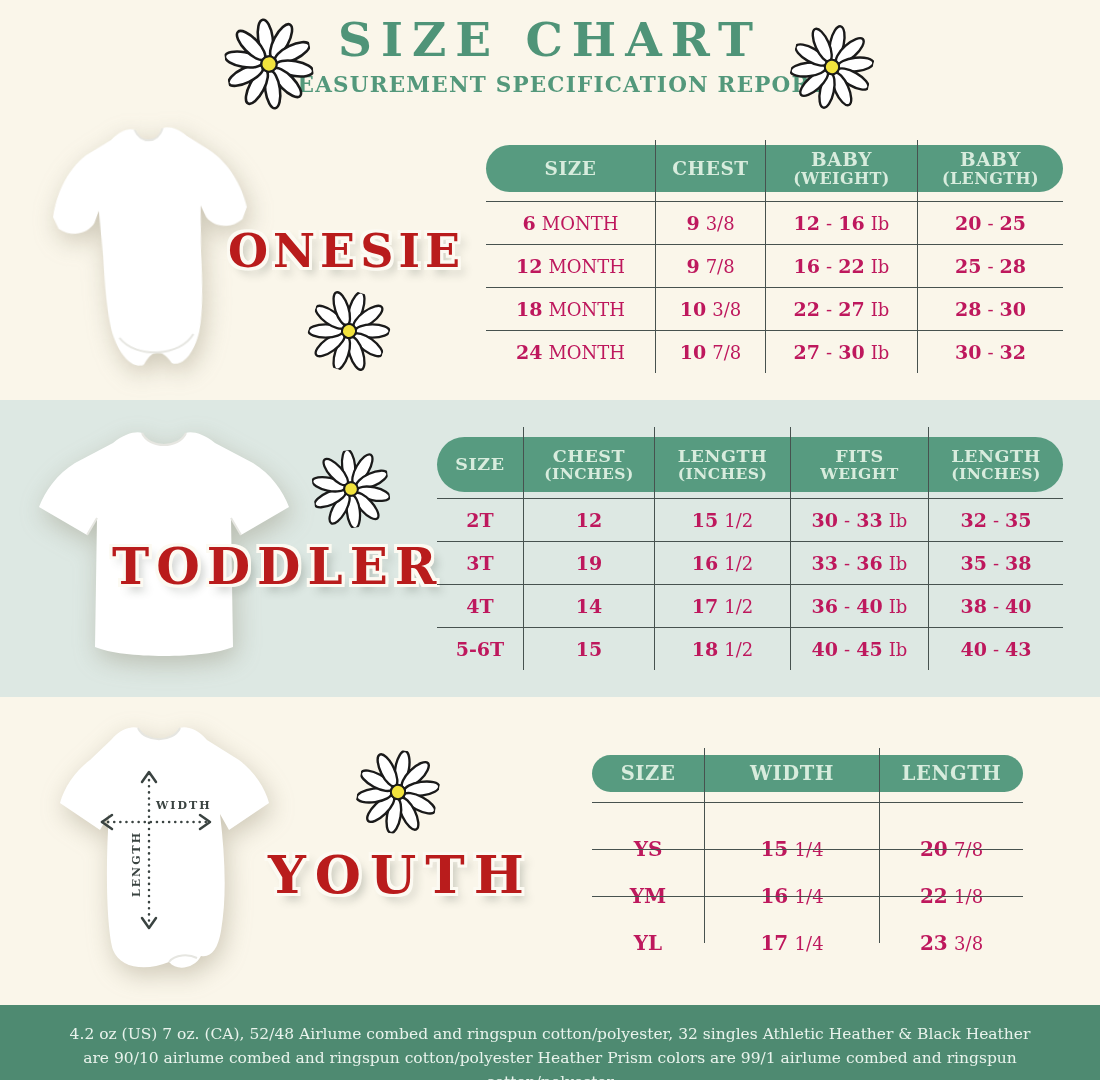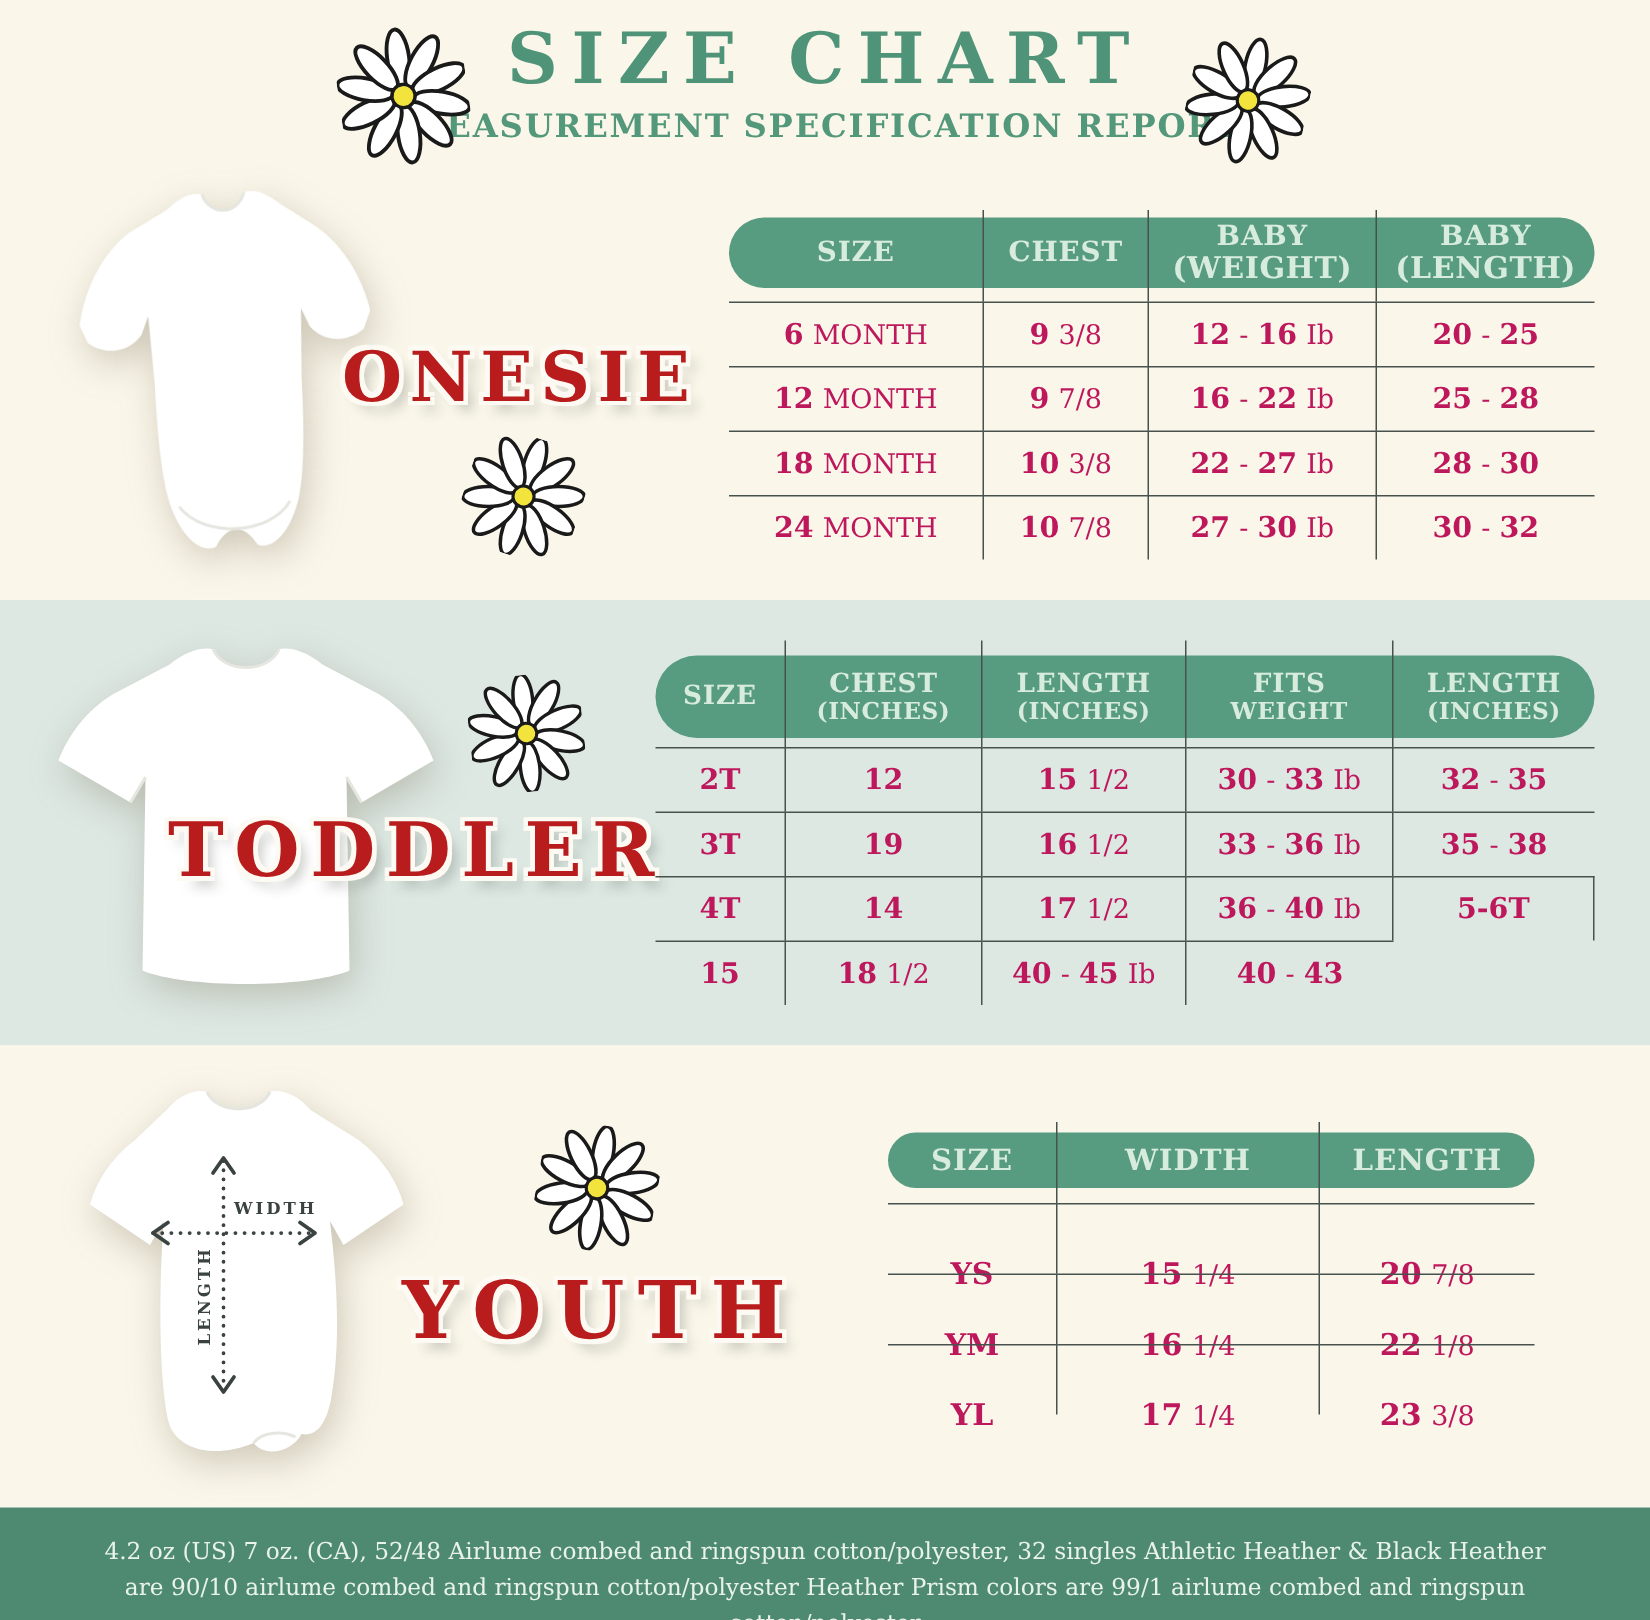--- a/index.html
+++ b/index.html
@@ -40,21 +40,21 @@
   .th .s{line-height:1.08;letter-spacing:.4px;}
   .td{color:#be185d;border-top:1.6px solid #47524f;}
   .th:not(.lastcol),.td:not(.lastcol){border-right:1.6px solid #47524f;}
   .cw{display:inline;font-size:19px;}
   .cw b{font-weight:700;}
   .cw .lt{font-weight:400;font-size:18px;}
   #tbl-onesie{left:486px;top:140px;width:577px;
     grid-template-columns:170px 110px 152px 145px;grid-template-rows:61px repeat(4,43px);}
   #tbl-onesie .pill{top:5px;height:47px;}
   #tbl-onesie .th{padding-top:5px;padding-bottom:9px;}
-  #tbl-onesie .th .t{font-size:18.5px;} #tbl-onesie .th .s{font-size:20px;}
+  #tbl-onesie .th .t{font-size:18.5px;} #tbl-onesie .th .s{font-size:16px;}
   #tbl-toddler{left:437px;top:427px;width:626px;
     grid-template-columns:87px 131px 136px 138px 134px;grid-template-rows:71px repeat(4,43px);}
   #tbl-toddler .pill{top:10px;height:55px;}
   #tbl-toddler .th{padding-top:10px;padding-bottom:6px;}
   #tbl-toddler .th .t{font-size:17.5px;} #tbl-toddler .th .s{font-size:15.5px;}
   #tbl-youth{left:592px;top:748px;width:431px;
     grid-template-columns:113px 175px 143px;grid-template-rows:54px repeat(3,47px);}
   #tbl-youth .pill{top:7px;height:37px;border-radius:20px;}
   #tbl-youth .th{padding-top:7px;padding-bottom:10px;}
   #tbl-youth .th .t{font-size:19.5px;}
@@ -251,20 +251,23 @@
       </div>
       <div class="td">
         <span class="cw"><b>14</b></span>
       </div>
       <div class="td">
         <span class="cw"><b>17</b> <span class="lt">1/2</span></span>
       </div>
       <div class="td">
         <span class="cw"><b>36</b> <span class="lt">-</span> <b>40</b> <span class="lt">Ib</span></span>
       </div>
+      <div class="td lastcol">
+        <span class="cw"><b>38</b> <span class="lt">-</span> <b>40</b></span>
+      </div>
       <div class="td">
         <span class="cw"><b>5-6T</b></span>
       </div>
       <div class="td">
         <span class="cw"><b>15</b></span>
       </div>
       <div class="td">
         <span class="cw"><b>18</b> <span class="lt">1/2</span></span>
       </div>
       <div class="td">

